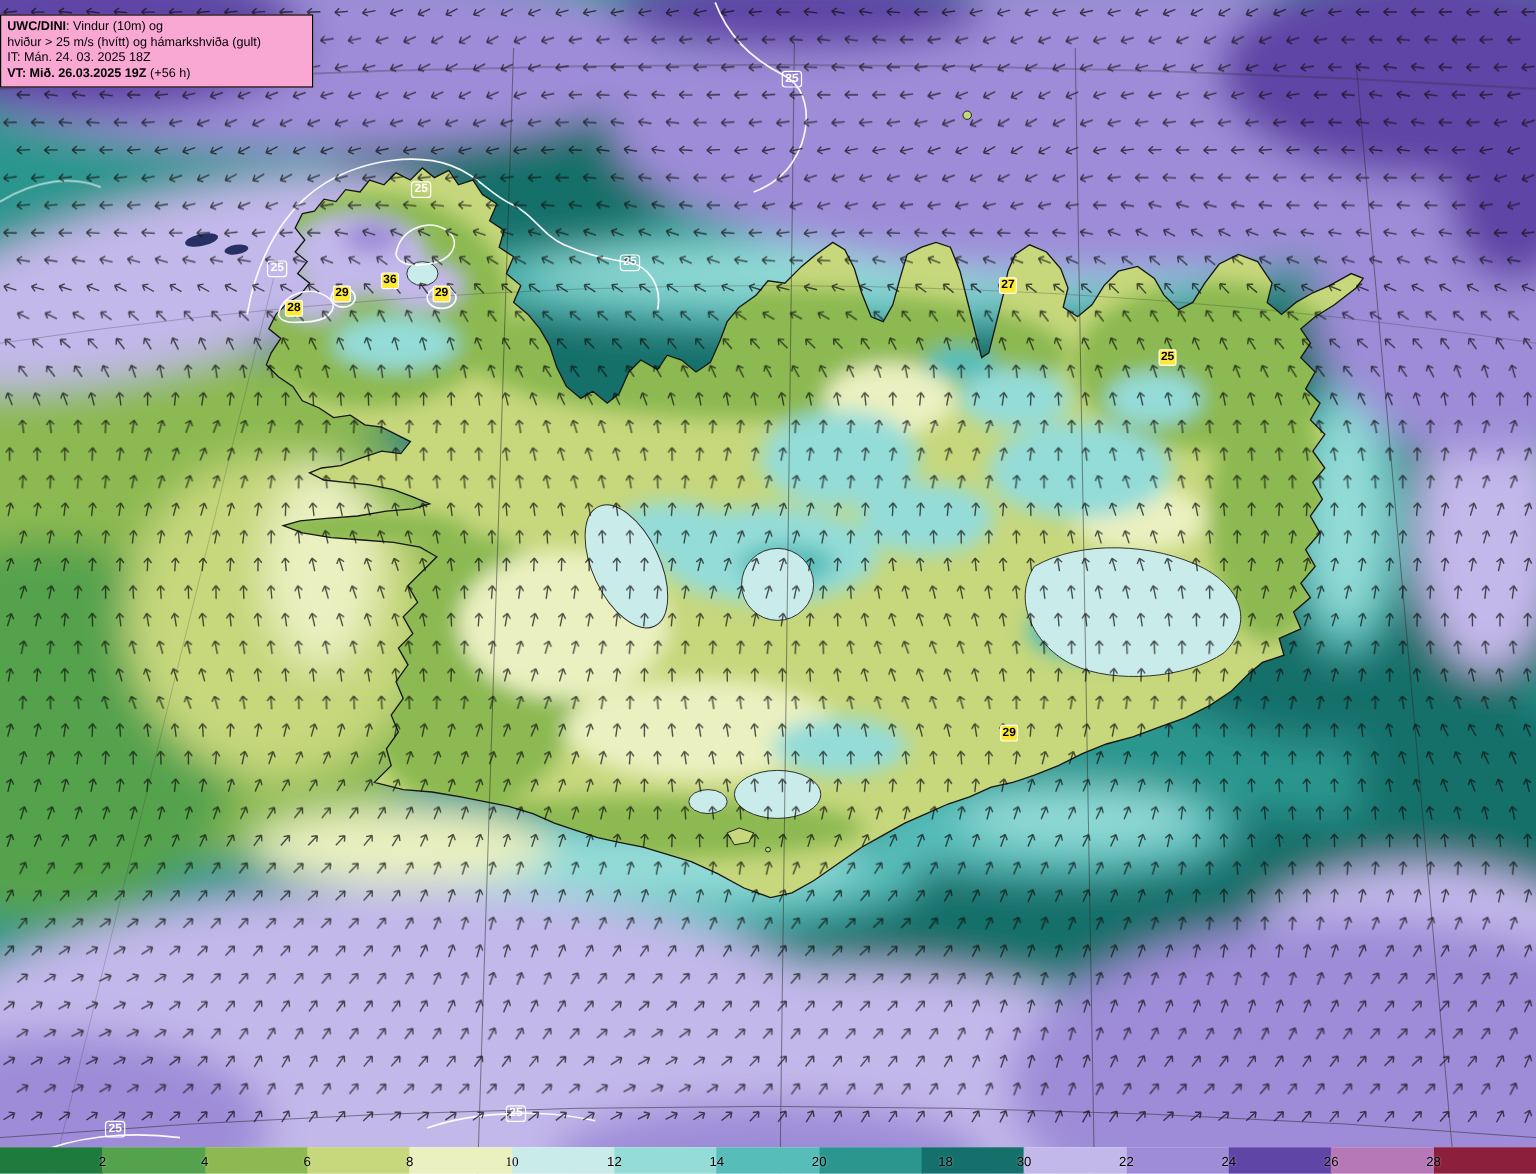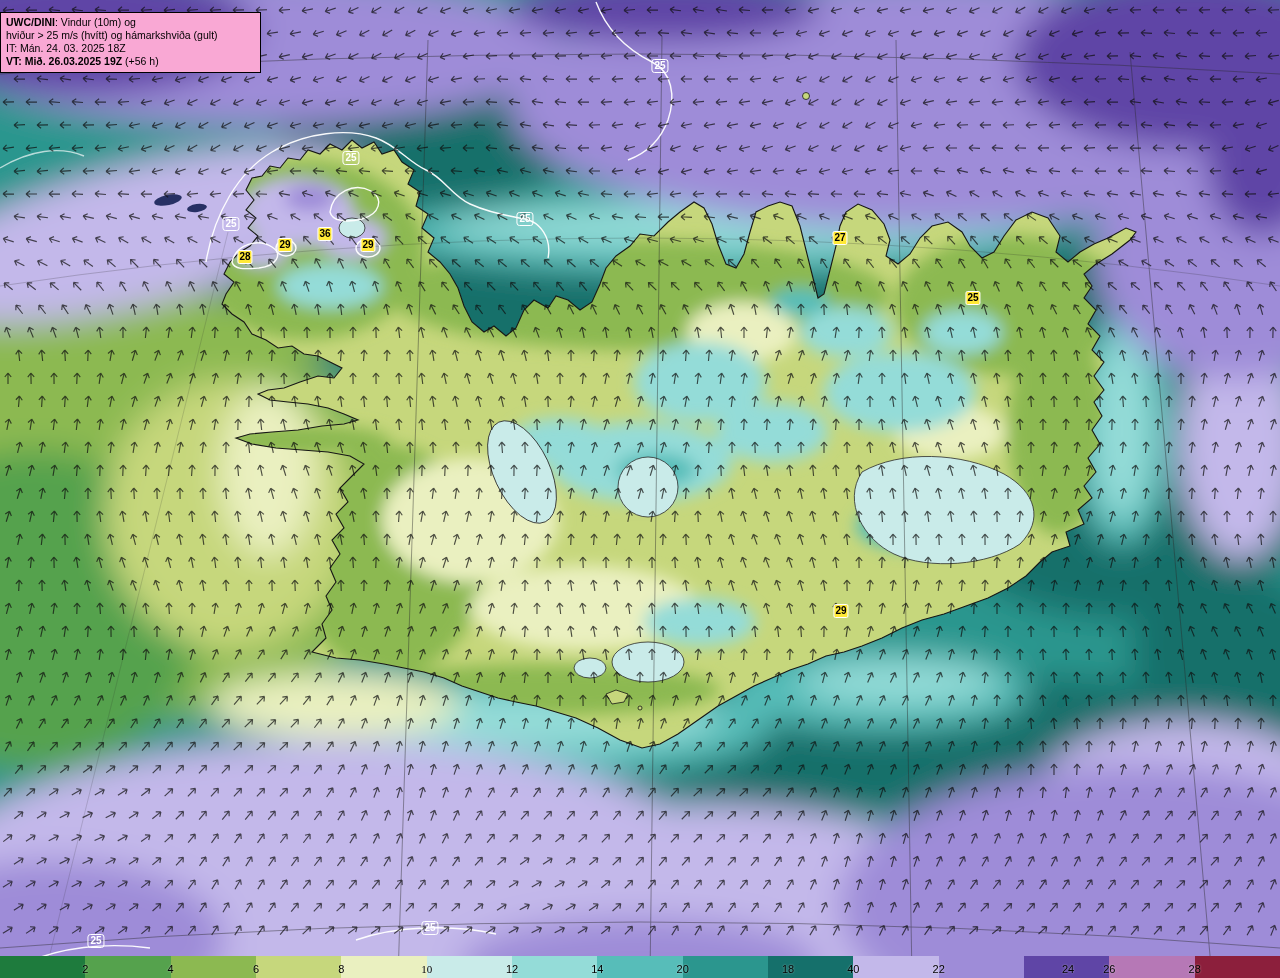--- a/index.html
+++ b/index.html
@@ -2484,19 +2484,19 @@
       <div class="cb-seg" style="left: 93.3333%; width: 6.74667%; background: rgb(140, 31, 60);"></div>
       <span class="cb-tick" style="left: 6.66667%;">2</span>
       <span class="cb-tick" style="left: 13.3333%;">4</span>
       <span class="cb-tick" style="left: 20%;">6</span>
       <span class="cb-tick" style="left: 26.6667%;">8</span>
       <span class="cb-tick" style="left: 33.3333%; font-family: Liberation Serif, serif;">10</span>
       <span class="cb-tick" style="left: 40%;">12</span>
       <span class="cb-tick" style="left: 46.6667%;">14</span>
       <span class="cb-tick" style="left: 53.3333%;">20</span>
       <span class="cb-tick" style="left: 60%; margin-left: 20px;">18</span>
-      <span class="cb-tick" style="left: 66.6667%;">40</span>
+      <span class="cb-tick" style="left: 66.6667%;">30</span>
       <span class="cb-tick" style="left: 73.3333%;">22</span>
-      <span class="cb-tick" style="left: 80%; margin-left: 44px;">24</span>
+      <span class="cb-tick" style="left: 80%;">24</span>
       <span class="cb-tick" style="left: 86.6667%;">26</span>
       <span class="cb-tick" style="left: 93.3333%;">28</span>
     </div>
 </div>
 
 </body></html>

